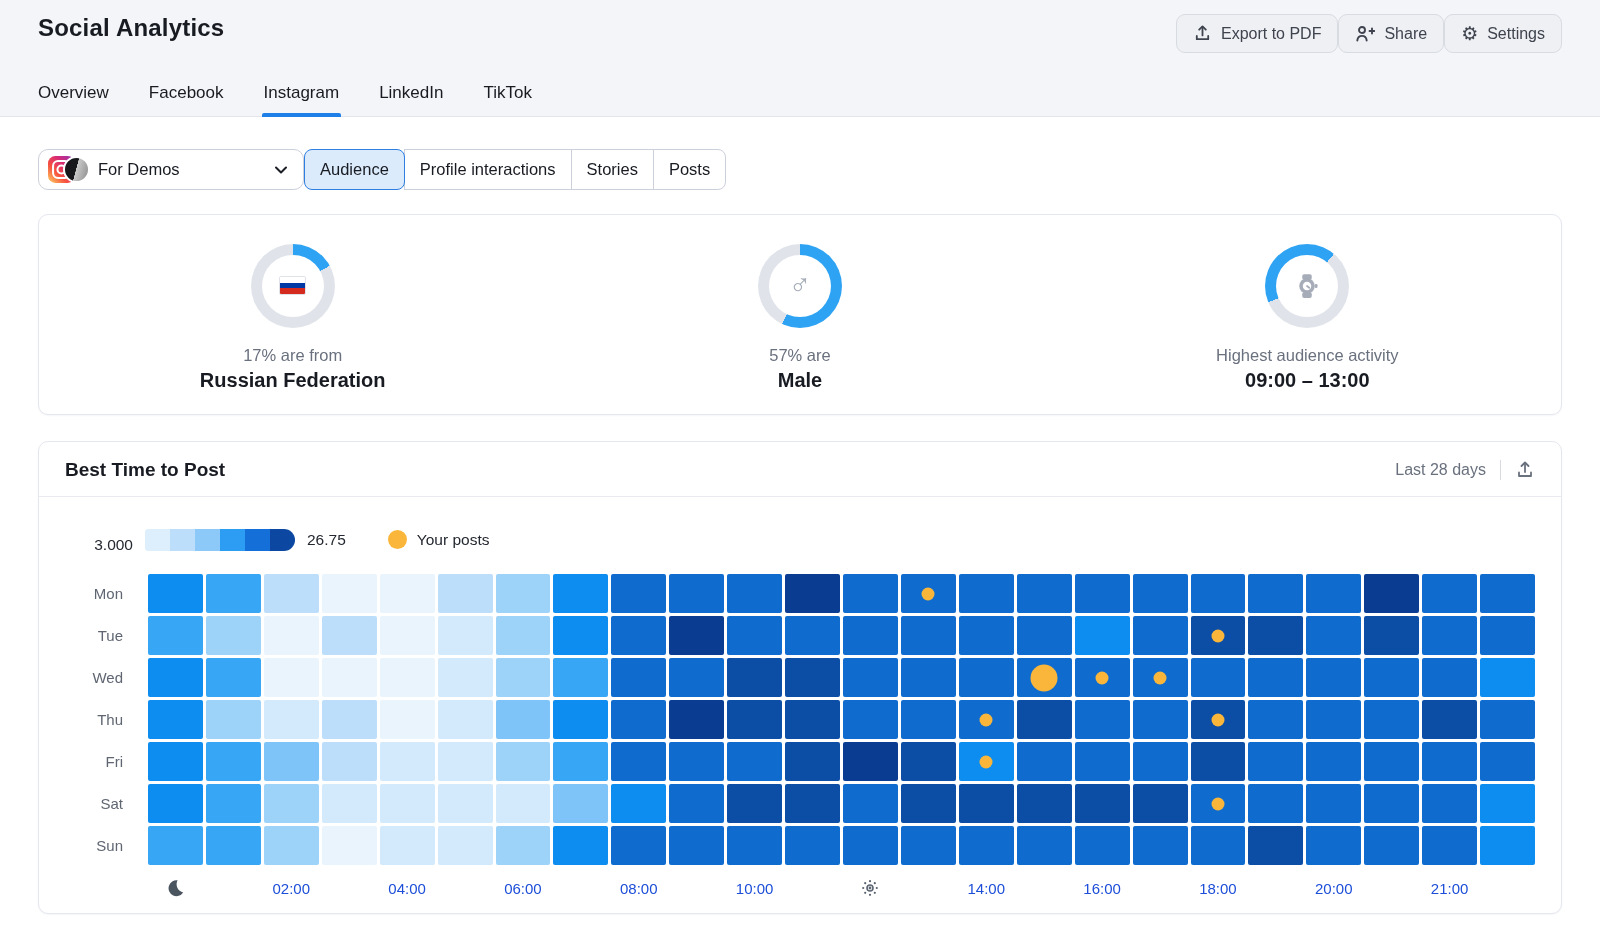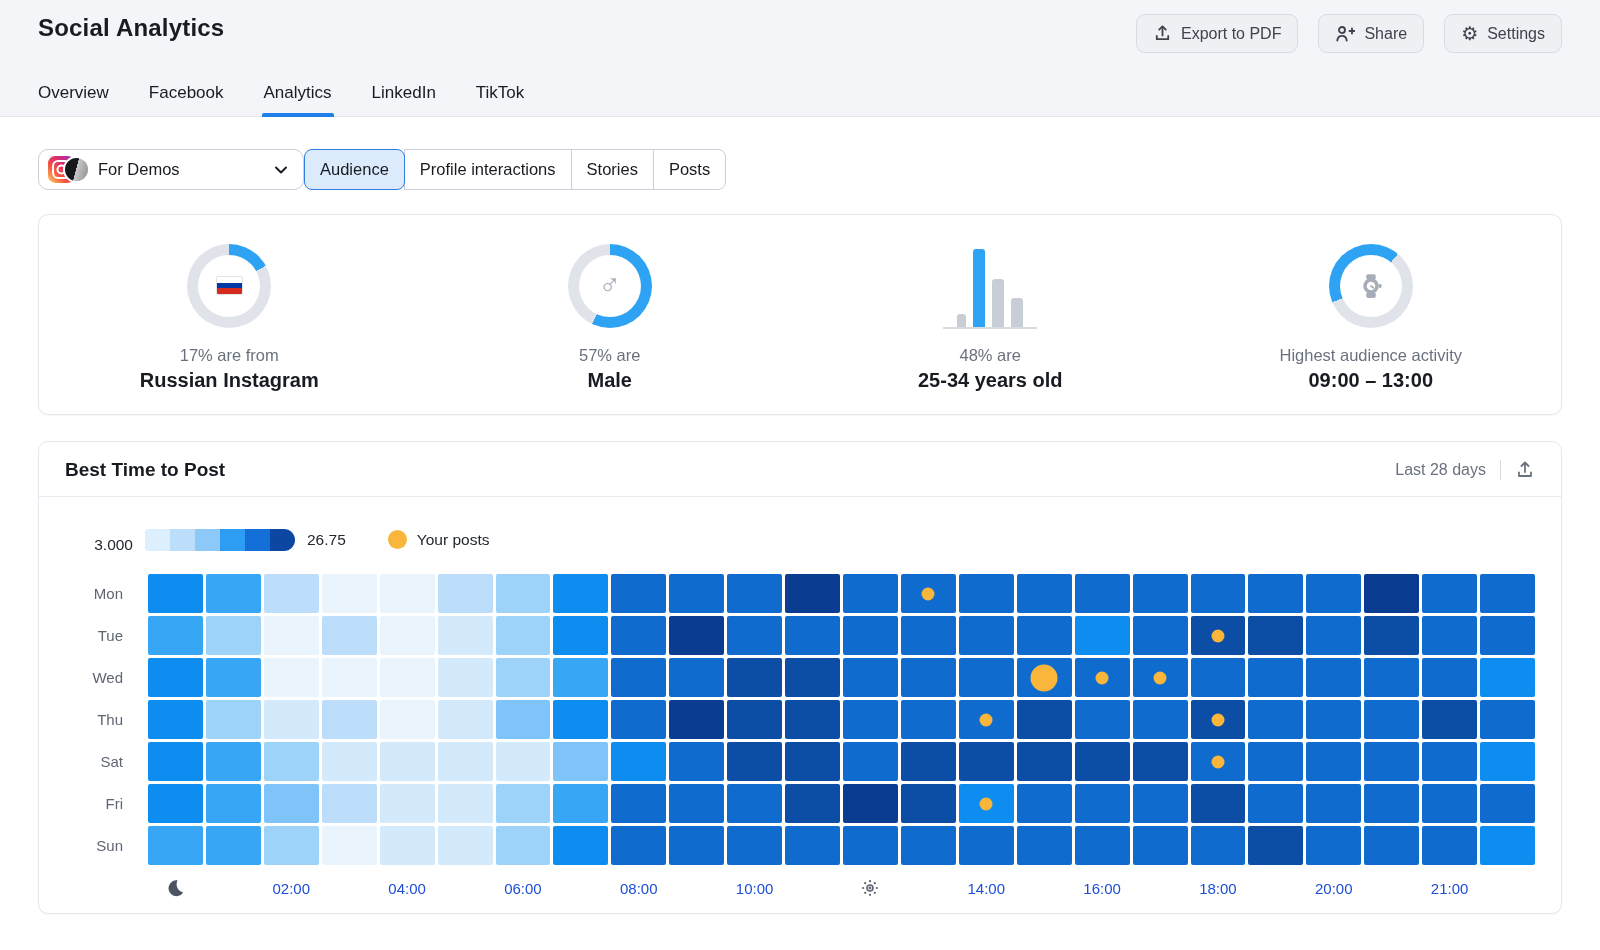--- a/index.html
+++ b/index.html
@@ -2,21 +2,21 @@
 <html><head>
 <meta charset="utf-8">
 <style>
   * { box-sizing: border-box; margin: 0; padding: 0; }
   html,body { width:1600px; height:950px; background:#fff; font-family:"Liberation Sans", sans-serif; color:#181b22; overflow:hidden; }
 
   
   .topband { background:#f4f5f8; border-bottom:1px solid #e3e5ea; padding:0 38px; }
   .titlebar { display:flex; align-items:flex-start; justify-content:space-between; padding-top:14px; }
   .page-title { font-size:24px; font-weight:bold; letter-spacing:.2px; }
-  .toolbar { display:flex; gap:20px; }
+  .toolbar { display:flex; gap:0; }
   .tool-btn { display:flex; align-items:center; gap:9px; height:39px; padding:0 16px; background:#eef0f4; border:1px solid #d8dbe2; border-radius:9px; font-size:16px; color:#3f434e; cursor:pointer; }
   .tool-btn svg { display:block; }
   .gear-glyph { font-size:19px; line-height:1; color:#3f434e; }
 
   .tabs { display:flex; gap:40px; margin-top:30px; }
   .tab { font-size:17px; padding-bottom:13px; position:relative; cursor:pointer; color:#181b22; }
   .tab.active::after { content:""; position:absolute; left:-2px; right:-2px; bottom:-1px; height:4px; background:#1f7fe8; border-radius:2px 2px 0 0; }
 
   
   .controls { display:flex; align-items:center; padding:32px 38px 0 38px; }
@@ -103,21 +103,21 @@
         </button>
         <button class="tool-btn">
           <span class="gear-glyph">⚙</span>
           <span>Settings</span>
         </button>
       </div>
   </div>
   <div class="tabs">
       <div class="tab">Overview</div>
       <div class="tab">Facebook</div>
-      <div class="tab active">Analytics</div>
+      <div class="tab active">Instagram</div>
       <div class="tab">LinkedIn</div>
       <div class="tab">TikTok</div>
     </div>
 </div>
 
 <div class="controls">
   <div class="account-select">
     <span class="ig-ava">
       <svg width="27" height="27" viewBox="0 0 24 24">
         <defs>
@@ -155,44 +155,32 @@
           <div class="donut-hole">
             <div class="flag">
               <div style="background: rgb(255, 255, 255);"></div>
               <div style="background: rgb(0, 57, 166);"></div>
               <div style="background: rgb(213, 43, 30);"></div>
             </div>
           </div>
         </div>
       </div>
       <div class="stat-caption">17% are from</div>
-      <div class="stat-value">Russian Instagram</div>
+      <div class="stat-value">Russian Federation</div>
     </div>
     <div class="stat">
       <div class="stat-visual">
         <div class="donut" style="background: conic-gradient(rgb(46, 163, 244) 0deg, rgb(46, 163, 244) 57%, rgb(224, 228, 234) 0deg);">
           <div class="donut-hole">
             <span class="male-glyph">♂</span>
           </div>
         </div>
       </div>
       <div class="stat-caption">57% are</div>
       <div class="stat-value">Male</div>
-    </div>
-    <div class="stat">
-      <div class="stat-visual">
-        <div class="bars">
-          <div class="bar" style="height: 13px; background: rgb(201, 206, 214); width: 9px;"></div>
-          <div class="bar" style="height: 78px; background: rgb(46, 163, 244);"></div>
-          <div class="bar" style="height: 48px; background: rgb(201, 206, 214);"></div>
-          <div class="bar" style="height: 29px; background: rgb(201, 206, 214);"></div>
-        </div>
-      </div>
-      <div class="stat-caption">48% are</div>
-      <div class="stat-value">25-34 years old</div>
     </div>
     <div class="stat">
       <div class="stat-visual">
         <div class="donut" style="background: conic-gradient(from 247deg, rgb(46, 163, 244) 0deg, rgb(46, 163, 244) 153deg, rgb(224, 228, 234) 0deg);">
           <div class="donut-hole">
             <svg width="30" height="30" viewBox="0 0 24 24">
               <rect x="8.2" y="2.5" width="7.6" height="4.5" rx="1.5" fill="#a6adb8"></rect>
               <rect x="8.2" y="17" width="7.6" height="4.5" rx="1.5" fill="#a6adb8"></rect>
               <circle cx="12" cy="12" r="6.2" fill="#a6adb8"></circle>
               <circle cx="12" cy="12" r="3.4" fill="#fff"></circle>
@@ -356,49 +344,20 @@
           <div class="hm-cell" style="background: rgb(12, 77, 166);">
             <div class="post-dot" style="width: 13px; height: 13px; background: rgb(249, 182, 59);"></div>
           </div>
           <div class="hm-cell" style="background: rgb(15, 108, 206);"></div>
           <div class="hm-cell" style="background: rgb(15, 108, 206);"></div>
           <div class="hm-cell" style="background: rgb(15, 108, 206);"></div>
           <div class="hm-cell" style="background: rgb(12, 77, 166);"></div>
           <div class="hm-cell" style="background: rgb(15, 108, 206);"></div>
         </div>
         <div class="hm-row">
-          <div class="hm-day">Sat</div>
-          <div class="hm-cell" style="background: rgb(13, 141, 239);"></div>
-          <div class="hm-cell" style="background: rgb(54, 166, 245);"></div>
-          <div class="hm-cell" style="background: rgb(157, 210, 249);"></div>
-          <div class="hm-cell" style="background: rgb(211, 233, 252);"></div>
-          <div class="hm-cell" style="background: rgb(211, 233, 252);"></div>
-          <div class="hm-cell" style="background: rgb(211, 233, 252);"></div>
-          <div class="hm-cell" style="background: rgb(211, 233, 252);"></div>
-          <div class="hm-cell" style="background: rgb(127, 196, 248);"></div>
-          <div class="hm-cell" style="background: rgb(13, 141, 239);"></div>
-          <div class="hm-cell" style="background: rgb(15, 108, 206);"></div>
-          <div class="hm-cell" style="background: rgb(12, 77, 166);"></div>
-          <div class="hm-cell" style="background: rgb(12, 77, 166);"></div>
-          <div class="hm-cell" style="background: rgb(15, 108, 206);"></div>
-          <div class="hm-cell" style="background: rgb(12, 77, 166);"></div>
-          <div class="hm-cell" style="background: rgb(12, 77, 166);"></div>
-          <div class="hm-cell" style="background: rgb(12, 77, 166);"></div>
-          <div class="hm-cell" style="background: rgb(12, 77, 166);"></div>
-          <div class="hm-cell" style="background: rgb(12, 77, 166);"></div>
-          <div class="hm-cell" style="background: rgb(15, 108, 206);">
-            <div class="post-dot" style="width: 13px; height: 13px; background: rgb(249, 182, 59);"></div>
-          </div>
-          <div class="hm-cell" style="background: rgb(15, 108, 206);"></div>
-          <div class="hm-cell" style="background: rgb(15, 108, 206);"></div>
-          <div class="hm-cell" style="background: rgb(15, 108, 206);"></div>
-          <div class="hm-cell" style="background: rgb(15, 108, 206);"></div>
-          <div class="hm-cell" style="background: rgb(13, 141, 239);"></div>
-        </div>
-        <div class="hm-row">
           <div class="hm-day">Fri</div>
           <div class="hm-cell" style="background: rgb(13, 141, 239);"></div>
           <div class="hm-cell" style="background: rgb(54, 166, 245);"></div>
           <div class="hm-cell" style="background: rgb(127, 196, 248);"></div>
           <div class="hm-cell" style="background: rgb(188, 222, 251);"></div>
           <div class="hm-cell" style="background: rgb(211, 233, 252);"></div>
           <div class="hm-cell" style="background: rgb(211, 233, 252);"></div>
           <div class="hm-cell" style="background: rgb(157, 210, 249);"></div>
           <div class="hm-cell" style="background: rgb(54, 166, 245);"></div>
           <div class="hm-cell" style="background: rgb(15, 108, 206);"></div>
@@ -412,20 +371,49 @@
           </div>
           <div class="hm-cell" style="background: rgb(15, 108, 206);"></div>
           <div class="hm-cell" style="background: rgb(15, 108, 206);"></div>
           <div class="hm-cell" style="background: rgb(15, 108, 206);"></div>
           <div class="hm-cell" style="background: rgb(12, 77, 166);"></div>
           <div class="hm-cell" style="background: rgb(15, 108, 206);"></div>
           <div class="hm-cell" style="background: rgb(15, 108, 206);"></div>
           <div class="hm-cell" style="background: rgb(15, 108, 206);"></div>
           <div class="hm-cell" style="background: rgb(15, 108, 206);"></div>
           <div class="hm-cell" style="background: rgb(15, 108, 206);"></div>
+        </div>
+        <div class="hm-row">
+          <div class="hm-day">Sat</div>
+          <div class="hm-cell" style="background: rgb(13, 141, 239);"></div>
+          <div class="hm-cell" style="background: rgb(54, 166, 245);"></div>
+          <div class="hm-cell" style="background: rgb(157, 210, 249);"></div>
+          <div class="hm-cell" style="background: rgb(211, 233, 252);"></div>
+          <div class="hm-cell" style="background: rgb(211, 233, 252);"></div>
+          <div class="hm-cell" style="background: rgb(211, 233, 252);"></div>
+          <div class="hm-cell" style="background: rgb(211, 233, 252);"></div>
+          <div class="hm-cell" style="background: rgb(127, 196, 248);"></div>
+          <div class="hm-cell" style="background: rgb(13, 141, 239);"></div>
+          <div class="hm-cell" style="background: rgb(15, 108, 206);"></div>
+          <div class="hm-cell" style="background: rgb(12, 77, 166);"></div>
+          <div class="hm-cell" style="background: rgb(12, 77, 166);"></div>
+          <div class="hm-cell" style="background: rgb(15, 108, 206);"></div>
+          <div class="hm-cell" style="background: rgb(12, 77, 166);"></div>
+          <div class="hm-cell" style="background: rgb(12, 77, 166);"></div>
+          <div class="hm-cell" style="background: rgb(12, 77, 166);"></div>
+          <div class="hm-cell" style="background: rgb(12, 77, 166);"></div>
+          <div class="hm-cell" style="background: rgb(12, 77, 166);"></div>
+          <div class="hm-cell" style="background: rgb(15, 108, 206);">
+            <div class="post-dot" style="width: 13px; height: 13px; background: rgb(249, 182, 59);"></div>
+          </div>
+          <div class="hm-cell" style="background: rgb(15, 108, 206);"></div>
+          <div class="hm-cell" style="background: rgb(15, 108, 206);"></div>
+          <div class="hm-cell" style="background: rgb(15, 108, 206);"></div>
+          <div class="hm-cell" style="background: rgb(15, 108, 206);"></div>
+          <div class="hm-cell" style="background: rgb(13, 141, 239);"></div>
         </div>
         <div class="hm-row">
           <div class="hm-day">Sun</div>
           <div class="hm-cell" style="background: rgb(54, 166, 245);"></div>
           <div class="hm-cell" style="background: rgb(54, 166, 245);"></div>
           <div class="hm-cell" style="background: rgb(157, 210, 249);"></div>
           <div class="hm-cell" style="background: rgb(234, 244, 253);"></div>
           <div class="hm-cell" style="background: rgb(211, 233, 252);"></div>
           <div class="hm-cell" style="background: rgb(211, 233, 252);"></div>
           <div class="hm-cell" style="background: rgb(157, 210, 249);"></div>

